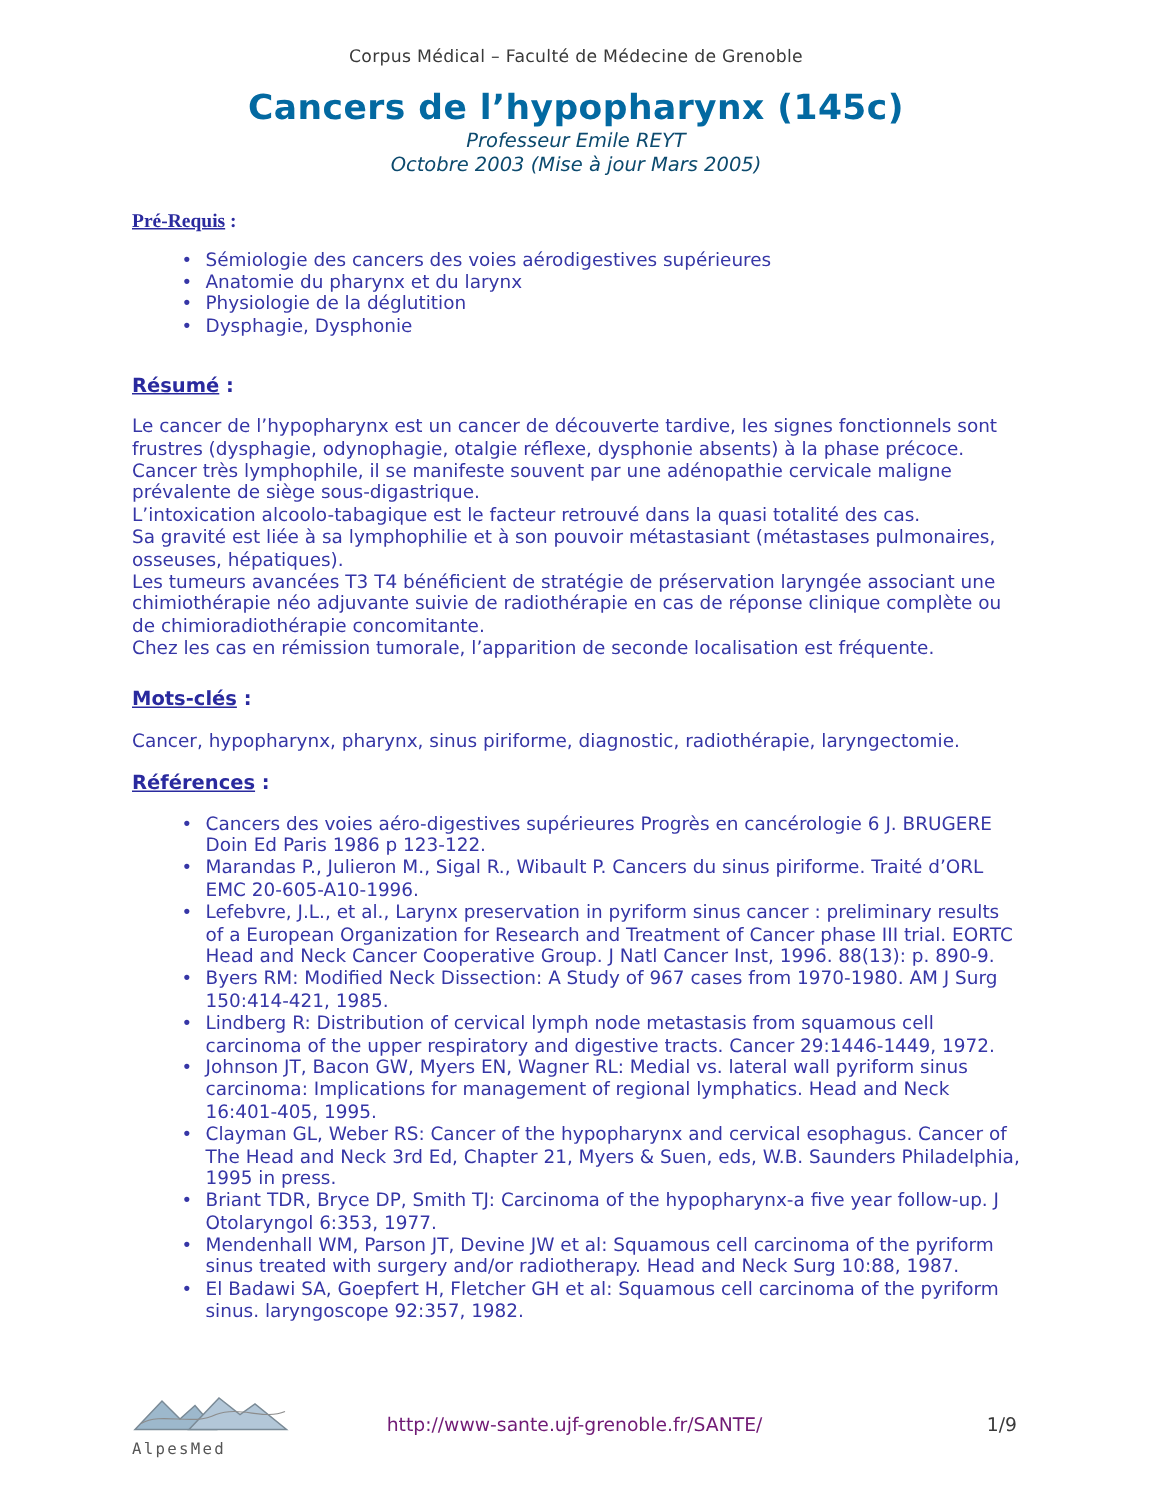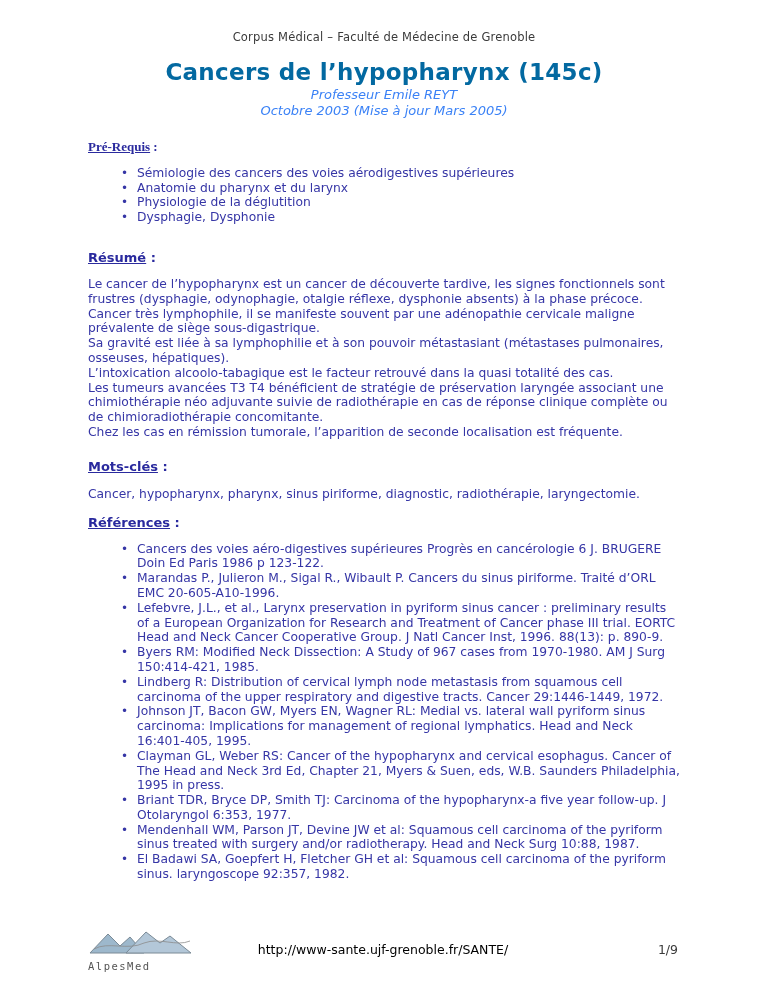--- a/index.html
+++ b/index.html
@@ -31,21 +31,21 @@
     margin-top: 12px;
     text-align: center;
     color: #0369a1;
     font-size: 23px;
     font-weight: bold;
     line-height: 30px;
     letter-spacing: 0.3px;
   }
   .doc-subtitle {
     text-align: center;
-    color: #3b82f6;
+    color: #0c4a6e;
     font-style: italic;
     font-size: 13px;
     line-height: 16.5px;
   }
   .section-heading {
     font-weight: bold;
     color: #2a2a9e;
     font-size: 13px;
     line-height: 17px;
   }
@@ -75,21 +75,21 @@
   .doc-footer {
     margin-top: auto;
     padding-top: 8px;
     display: flex;
     align-items: center;
   }
   .footer-left  { flex: 1; }
   .footer-center {
     flex: 2;
     text-align: center;
-    color: #000000;
+    color: #701a75;
     font-size: 12.5px;
   }
   .footer-right {
     flex: 1;
     text-align: right;
     color: #3a3a3a;
     font-size: 12.5px;
     padding-right: 2px;
   }
   .logo {
@@ -133,23 +133,23 @@
     </ul>
 
   <div class="section-heading sh-resume">
     <span class="hw">Résumé</span><span> :</span>
   </div>
 
   <div class="resume-block">
 
       <div>Le cancer de l’hypopharynx est un cancer de découverte tardive, les signes fonctionnels sont frustres (dysphagie, odynophagie, otalgie réflexe, dysphonie absents) à la phase précoce. Cancer très lymphophile, il se manifeste souvent par une adénopathie cervicale maligne prévalente de siège sous-digastrique.</div>
 
+      <div>L’intoxication alcoolo-tabagique est le facteur retrouvé dans la quasi totalité des cas.</div>
+
       <div>Sa gravité est liée à sa lymphophilie  et à son pouvoir métastasiant (métastases pulmonaires, osseuses, hépatiques).</div>
-
-      <div>L’intoxication alcoolo-tabagique est le facteur retrouvé dans la quasi totalité des cas.</div>
 
       <div>Les tumeurs avancées T3 T4 bénéficient de stratégie de préservation laryngée associant une chimiothérapie néo adjuvante suivie de radiothérapie en cas de réponse clinique complète ou de chimioradiothérapie concomitante.</div>
 
       <div>Chez les cas en rémission tumorale, l’apparition de seconde localisation est fréquente.</div>
     </div>
 
   <div class="section-heading sh-motscles">
     <span class="hw">Mots-clés</span><span> :</span>
   </div>
 

